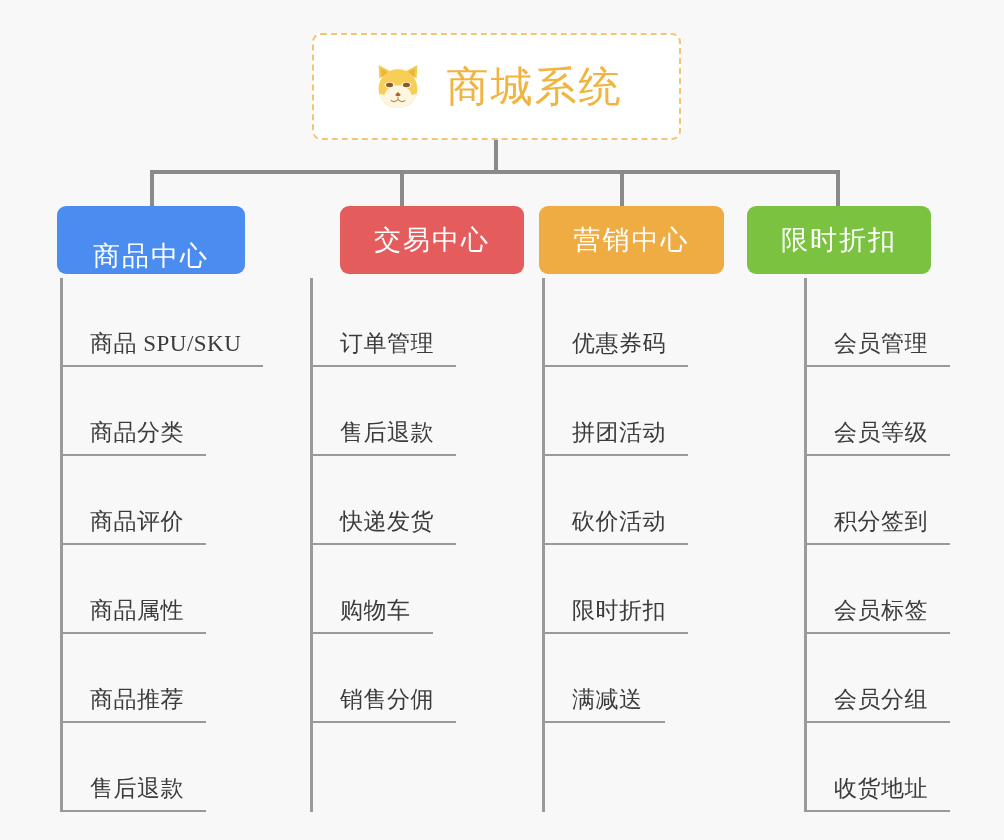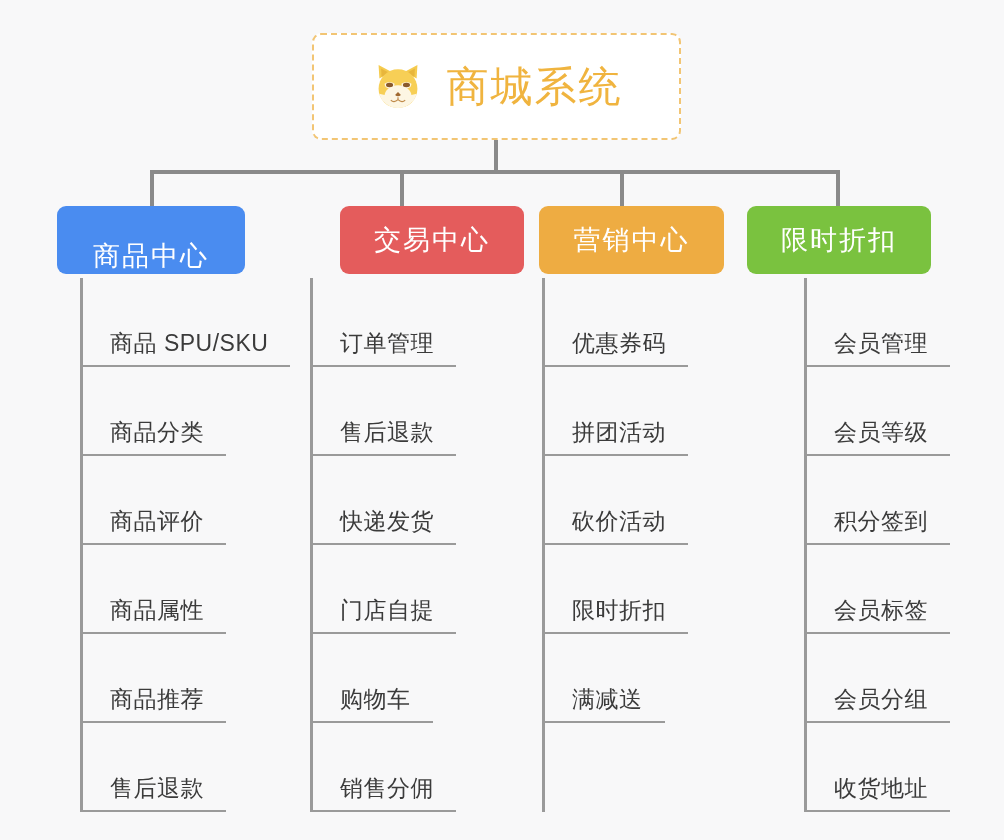--- a/index.html
+++ b/index.html
@@ -158,21 +158,21 @@
       </div>
       <div class="cat-box" style="left: 527px; top: 206px; width: 185px; background: rgb(238, 172, 66); margin-left: 12px;">
         <span>营销中心</span>
       </div>
       <div class="cat-box" style="left: 747px; top: 206px; width: 184px; background: rgb(122, 194, 63);">
         <span>限时折扣</span>
       </div>
     </div>
 
   <div id="branches">
-      <div class="branch" style="left: 80px;">
+      <div class="branch" style="left: 60px; font-family: Liberation Serif, serif;">
         <div class="spine" style="height: 534px;"></div>
         <div class="leaf">
           <div class="leaf-inner"><span class="leaf-label">商品 SPU/SKU</span></div>
         </div>
         <div class="leaf">
           <div class="leaf-inner"><span class="leaf-label">商品分类</span></div>
         </div>
         <div class="leaf">
           <div class="leaf-inner"><span class="leaf-label">商品评价</span></div>
         </div>
@@ -191,23 +191,20 @@
         <div class="leaf">
           <div class="leaf-inner"><span class="leaf-label">订单管理</span></div>
         </div>
         <div class="leaf">
           <div class="leaf-inner"><span class="leaf-label">售后退款</span></div>
         </div>
         <div class="leaf">
           <div class="leaf-inner"><span class="leaf-label">快递发货</span></div>
         </div>
         <div class="leaf">
-          <div class="leaf-inner"><span class="leaf-label">门店自提</span></div>
-        </div>
-        <div class="leaf">
           <div class="leaf-inner"><span class="leaf-label">购物车</span></div>
         </div>
         <div class="leaf">
           <div class="leaf-inner"><span class="leaf-label">销售分佣</span></div>
         </div>
       </div>
       <div class="branch" style="left: 542px;">
         <div class="spine" style="height: 534px;"></div>
         <div class="leaf">
           <div class="leaf-inner"><span class="leaf-label">优惠券码</span></div>

